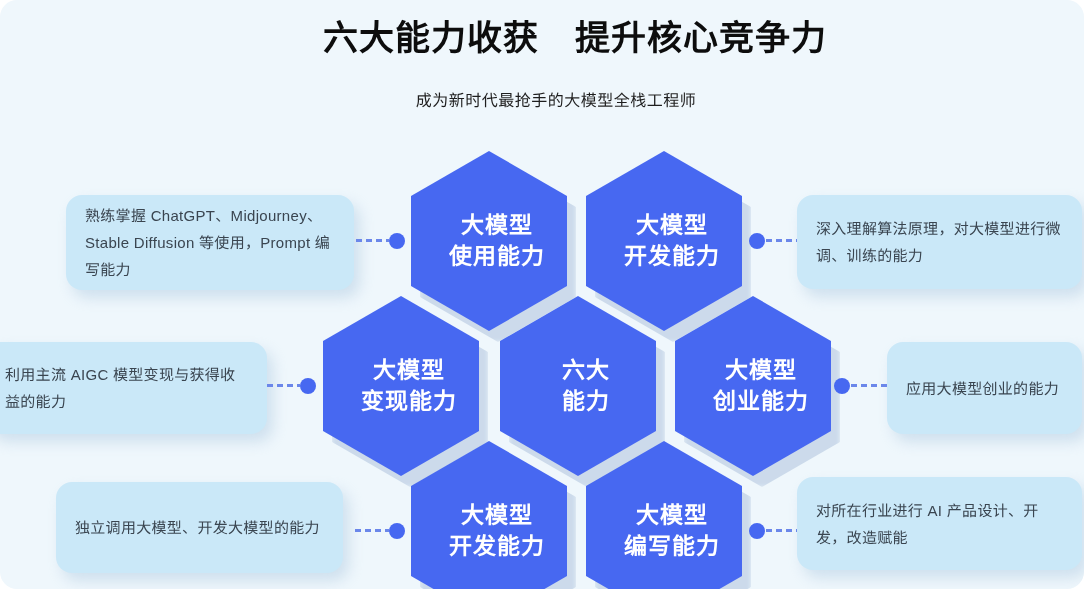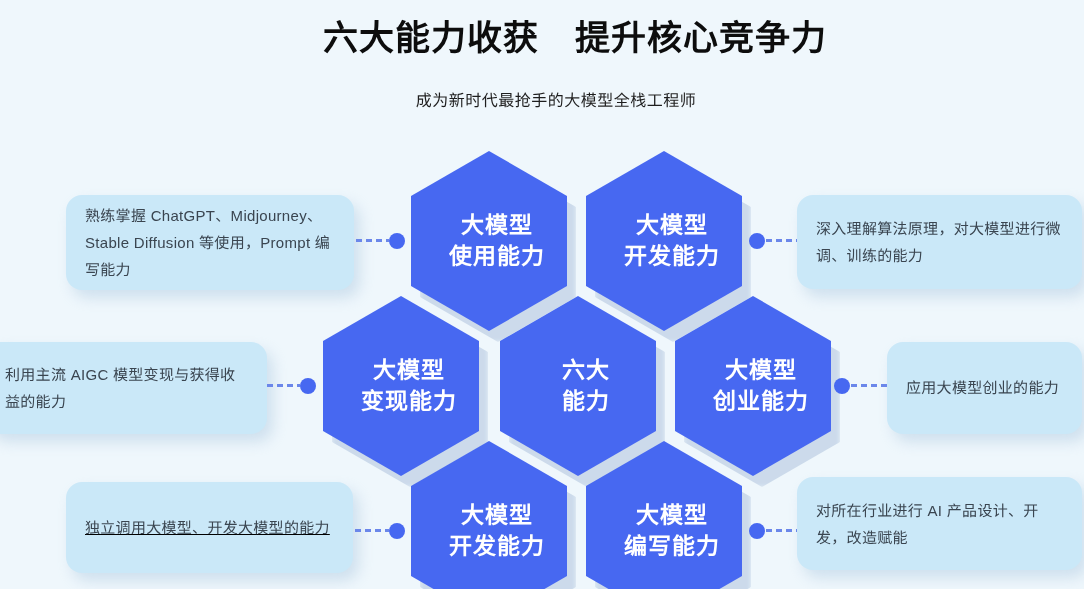--- a/index.html
+++ b/index.html
@@ -3,21 +3,21 @@
 <meta charset="utf-8">
 <style>
   :root{
     --bg:#EFF7FC; --hex-fill:#4768F1; --hex-shadow:rgba(122,152,196,.30);
     --card-fill:#CAE8F8; --card-text:#3A4550; --connector:#6B87EA;
     --dot:#4768F1; --hex-text:#FFFFFF; --title-text:#0D0D0D;
   }
   *{margin:0;padding:0;box-sizing:border-box;}
   html,body{width:1084px;height:589px;}
   body{font-family:"Liberation Sans","DejaVu Sans",sans-serif;background:#fff;}
-  .stage{position:relative;width:1084px;height:589px;background:var(--bg);overflow:hidden;}
+  .stage{position:relative;width:1084px;height:589px;background:var(--bg);overflow:hidden;border-radius:17px;}
 
   .title{position:absolute;left:0;top:9px;width:1084px;text-align:center;
     transform:translateX(33px);font-size:35px;font-weight:900;letter-spacing:1px;
     color:var(--title-text);white-space:pre;}
   .subtitle{position:absolute;left:0;top:87px;width:1084px;text-align:center;
     transform:translateX(14px);font-size:16px;color:#1E1E1E;letter-spacing:.5px;}
 
   .hex{position:absolute;width:156px;height:180px;}
   .hex-shadow,.hex-body{position:absolute;inset:0;
     clip-path:polygon(50% 0%,100% 25%,100% 75%,50% 100%,0% 75%,0% 25%);padding-left:16px;}
@@ -35,22 +35,22 @@
   .hex-develop{left:411px;top:441px;}
   .hex-empower{left:586px;top:441px;}
 
   .card{position:absolute;background:var(--card-fill);border-radius:16px;
     display:flex;align-items:center;padding:12px 19px;
     box-shadow:6px 8px 14px rgba(168,198,222,.45);}
   .card-text{font-size:15px;line-height:27px;color:var(--card-text);letter-spacing:.3px;}
   .card-tl{left:66px;top:195px;width:288px;height:95px;justify-content:flex-end;}
   .card-tr{left:797px;top:195px;width:285px;height:94px;}
   .card-ml{left:-14px;top:342px;width:281px;height:92px;}
-  .card-mr{left:887px;top:342px;width:195px;height:92px;font-family:Liberation Serif, serif;}
-  .card-bl{left:66px;top:482px;width:287px;height:91px;text-decoration:underline;}
+  .card-mr{left:887px;top:342px;width:195px;height:92px;}
+  .card-bl{left:56px;top:482px;width:287px;height:91px;}
   .card-br{left:797px;top:477px;width:285px;height:93px;justify-content:center;}
 
   .dash{position:absolute;height:3px;
     background:repeating-linear-gradient(90deg,var(--connector) 0 6px,transparent 6px 10px);}
   .dot{position:absolute;width:16px;height:16px;border-radius:50%;background:var(--dot);}
   .dash-tl{left:356px;top:239px;width:33px;}  .dot-tl{left:389px;top:233px;}
   .dash-tr{left:766px;top:239px;width:31px;}  .dot-tr{left:749px;top:233px;}
   .dash-ml{left:267px;top:384px;width:33px;}  .dot-ml{left:300px;top:378px;}
   .dash-mr{left:851px;top:384px;width:36px;}  .dot-mr{left:834px;top:378px;}
   .dash-bl{left:355px;top:529px;width:34px;}  .dot-bl{left:389px;top:523px;}

